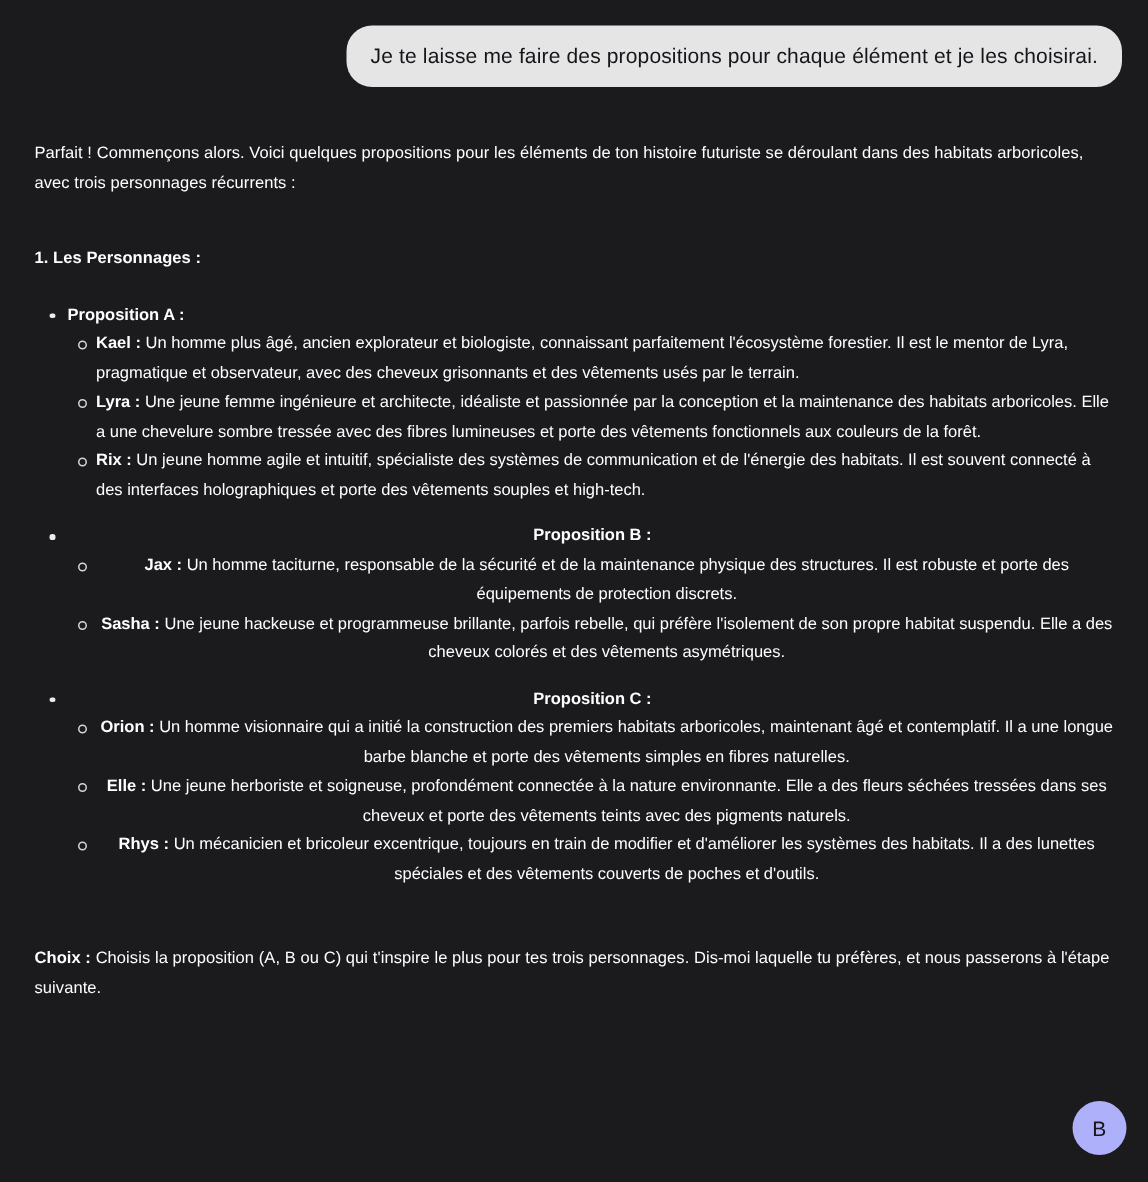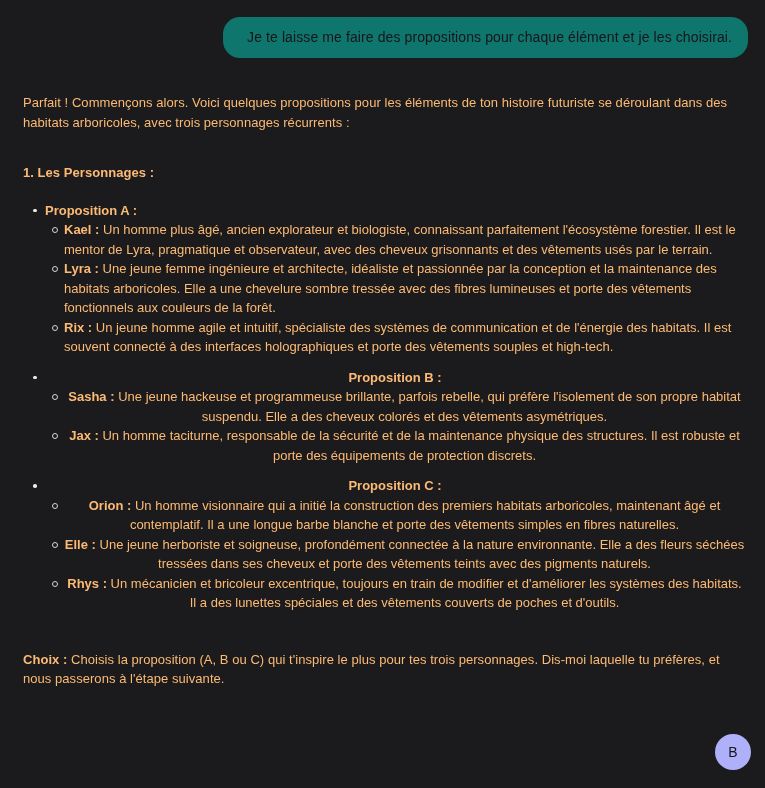--- a/index.html
+++ b/index.html
@@ -18,36 +18,36 @@
     -webkit-font-smoothing: antialiased;
   }
 
   
   .user-row {
     display: flex;
     justify-content: flex-end;
     padding: 17px 17px 0 17px;
   }
   .user-bubble {
-    background: #0f766e;
+    background: #e5e5e5;
     color: #15151a;
     border-radius: 17px;
-    padding: 10px 16px 11px 24px;
+    padding: 10px 16px 11px 16px;
     font-size: 14px;
     line-height: 20px;
     max-width: 640px;
     letter-spacing: 0.1px;
   }
 
   
   .assistant-msg {
     padding: 0 20px 0 23px;
-    font-size: 13px;
+    font-size: 11px;
     line-height: 19.5px;
-    color: #fdba74;
+    color: #ffffff;
   }
   .assistant-msg p {
     margin: 0;
     letter-spacing: 0.05px;
   }
   .para-intro { margin-top: 35px !important; }
   .heading-num {
     margin-top: 31px !important;
     font-weight: bold;
   }
@@ -154,26 +154,26 @@
           <span class="char-name">Rix :</span>
           <span>Un jeune homme agile et intuitif, spécialiste des systèmes de communication et de l'énergie des habitats. Il est souvent connecté à des interfaces holographiques et porte des vêtements souples et high-tech.</span>
         </li>
       </ul>
     </li>
 
     <li class="prop">
       <span class="prop-label">Proposition B :</span>
       <ul class="lvl2">
         <li>
+          <span class="char-name">Jax :</span>
+          <span>Un homme taciturne, responsable de la sécurité et de la maintenance physique des structures. Il est robuste et porte des équipements de protection discrets.</span>
+        </li>
+        <li>
           <span class="char-name">Sasha :</span>
           <span>Une jeune hackeuse et programmeuse brillante, parfois rebelle, qui préfère l'isolement de son propre habitat suspendu. Elle a des cheveux colorés et des vêtements asymétriques.</span>
-        </li>
-        <li>
-          <span class="char-name">Jax :</span>
-          <span>Un homme taciturne, responsable de la sécurité et de la maintenance physique des structures. Il est robuste et porte des équipements de protection discrets.</span>
         </li>
       </ul>
     </li>
 
     <li class="prop">
       <span class="prop-label">Proposition C :</span>
       <ul class="lvl2">
         <li>
           <span class="char-name">Orion :</span>
           <span>Un homme visionnaire qui a initié la construction des premiers habitats arboricoles, maintenant âgé et contemplatif. Il a une longue barbe blanche et porte des vêtements simples en fibres naturelles.</span>

